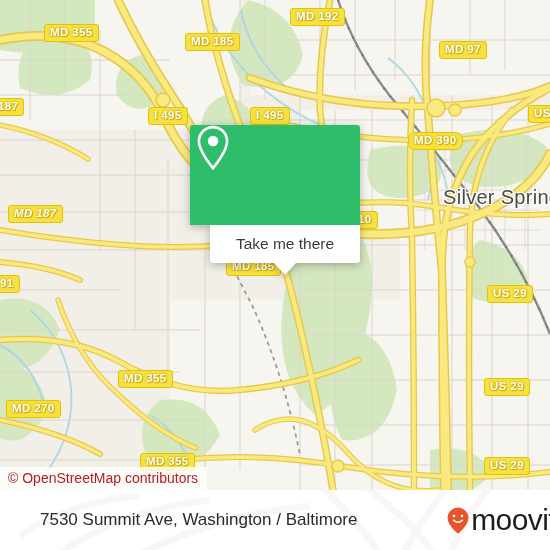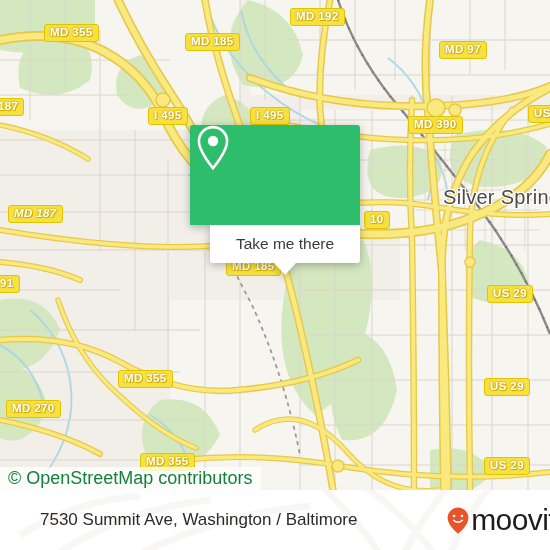--- a/index.html
+++ b/index.html
@@ -41,22 +41,22 @@
     white-space:nowrap;
     text-shadow:
       -1.4px 0 #fdfdfb, 1.4px 0 #fdfdfb, 0 -1.4px #fdfdfb, 0 1.4px #fdfdfb,
       -1px -1px #fdfdfb, 1px -1px #fdfdfb, -1px 1px #fdfdfb, 1px 1px #fdfdfb;
   }
 
   
   .attrib{
     position:absolute;left:0;bottom:0;
     background:rgba(255,255,255,.78);
-    color:#15803d;
-    font-size:18px;
+    color:#b91c1c;
+    font-size:14px;
     line-height:15px;
     padding:4px 9px 4px 8px;
     white-space:nowrap;
   }
 
   
   .callout{
     position:absolute;left:190px;top:125px;width:170px;
     filter:drop-shadow(0 2px 4px rgba(0,0,0,.28));
   }
@@ -250,24 +250,24 @@
 
     <div class="place" style="left:443px;top:186px;">Silver Spring</div>
 
     <div class="shield" style="left:44px;top:24px;">MD 355</div>
     <div class="shield" style="left:185px;top:33px;">MD 185</div>
     <div class="shield" style="left:290px;top:8px;">MD 192</div>
     <div class="shield" style="left:395px;top:41px;margin-left:44px;">MD 97</div>
     <div class="shield" style="left:-8px;top:98px;">187</div>
     <div class="shield" style="left:148px;top:107px;">I 495</div>
     <div class="shield" style="left:250px;top:107px;">I 495</div>
-    <div class="shield" style="left:408px;top:116px;">MD 390</div>
+    <div class="shield" style="left:408px;top:132px;border-radius:7px;">MD 390</div>
     <div class="shield" style="left:528px;top:105px;">US 2</div>
     <div class="shield" style="left:8px;top:205px;font-style:italic;">MD 187</div>
-    <div class="shield" style="left:364px;top:211px;">10</div>
+    <div class="shield" style="left:352px;top:211px;">10</div>
     <div class="shield" style="left:-6px;top:275px;">91</div>
     <div class="shield" style="left:226px;top:258px;">MD 185</div>
     <div class="shield" style="left:487px;top:285px;">US 29</div>
     <div class="shield" style="left:118px;top:370px;">MD 355</div>
     <div class="shield" style="left:6px;top:400px;">MD 270</div>
     <div class="shield" style="left:484px;top:378px;">US 29</div>
     <div class="shield" style="left:140px;top:453px;">MD 355</div>
     <div class="shield" style="left:484px;top:457px;">US 29</div>
 
     <div class="callout">

